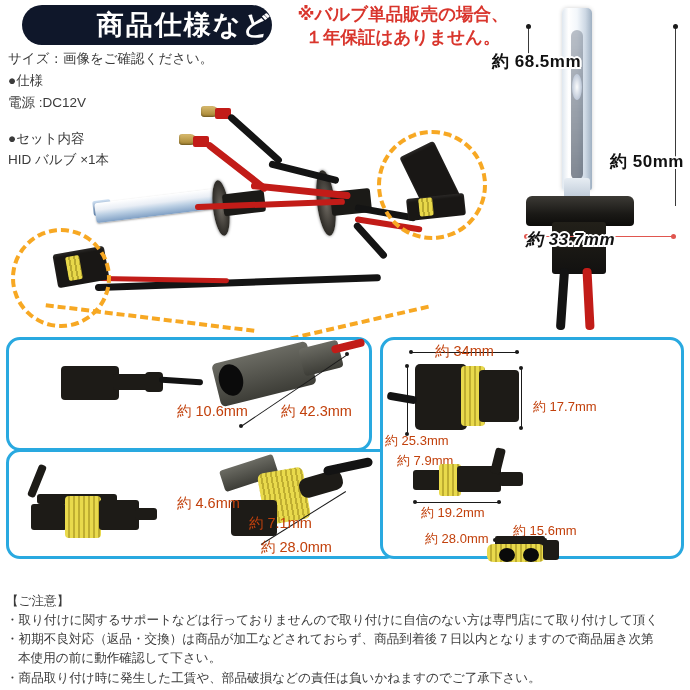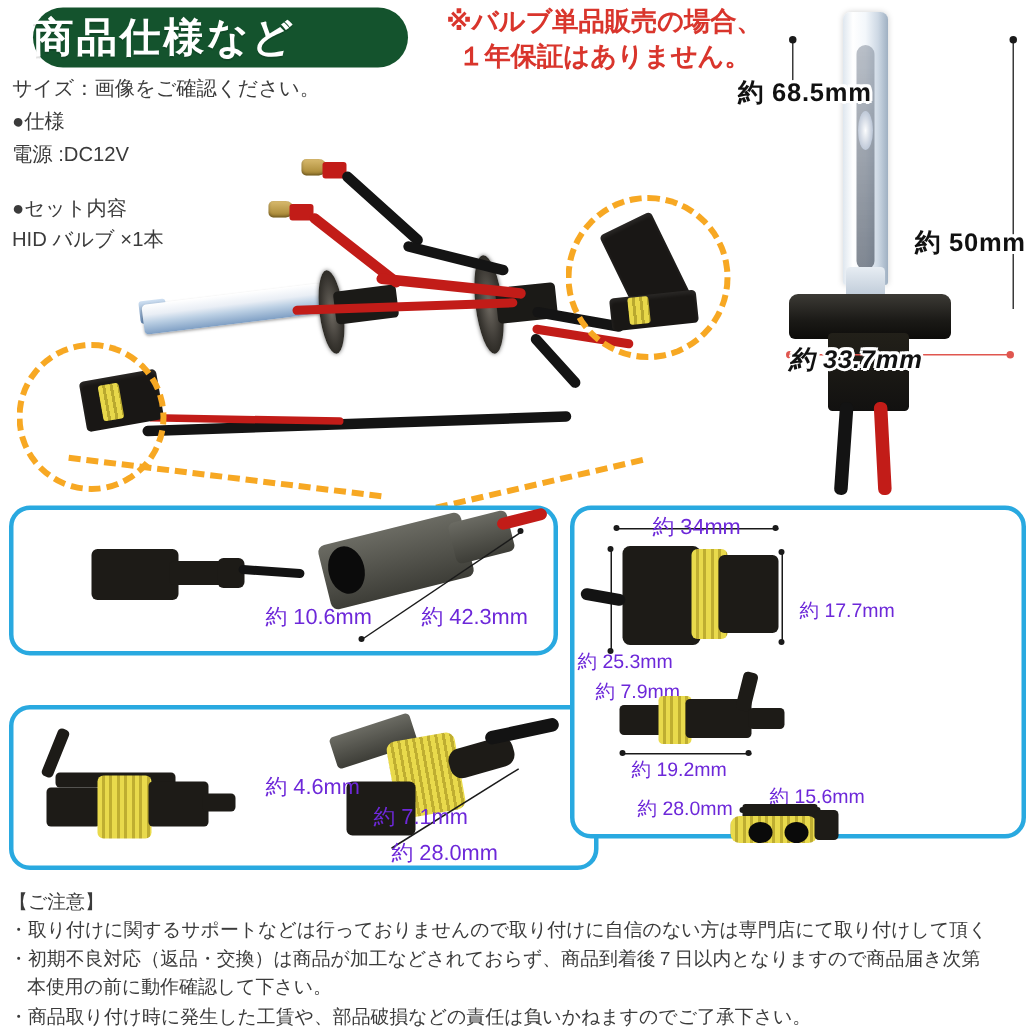--- a/index.html
+++ b/index.html
@@ -20,25 +20,25 @@
     inset: 0;
   }
 
   
   .header-badge {
     position: absolute;
     left: 22px;
     top: 5px;
     width: 250px;
     height: 40px;
-    background: #14532d;
+    background: #0f172a;
     border-radius: 20px;
     display: flex;
     align-items: center;
-    justify-content: flex-start;
+    justify-content: flex-end;
   }
   .header-badge span {
     color: #ffffff;
     font-size: 27px;
     font-weight: bold;
     letter-spacing: 2px;
     text-shadow: 0 1px 0 rgba(0,0,0,.12);
   }
   .header-warning {
     position: absolute;
@@ -272,28 +272,28 @@
   }
 
   
   .panel {
     position: absolute;
     border: 3px solid #29a9e0;
     border-radius: 14px;
     background: #ffffff;
     box-sizing: border-box;
   }
-  .panel.p-left-top   { left: 6px;   top: 337px; width: 366px; height: 100px; }
-  .panel.p-left-bot   { left: 6px;   top: 470px; width: 393px; height: 110px; }
+  .panel.p-left-top   { left: 6px;   top: 337px; width: 366px; height: 114px; }
+  .panel.p-left-bot   { left: 6px;   top: 449px; width: 393px; height: 110px; }
   .panel.p-right      { left: 380px; top: 337px; width: 304px; height: 222px; }
 
   .pl {
     position: absolute;
     font-size: 14.5px;
-    color: #6d28d9;
+    color: #c2410c;
     white-space: nowrap;
   }
   .pl.sm { font-size: 13px; }
 
   .dim-line {
     position: absolute;
     background: #1a1a1a;
   }
   .dim-line.h { height: 1px; }
   .dim-line.v { width: 1px; }

